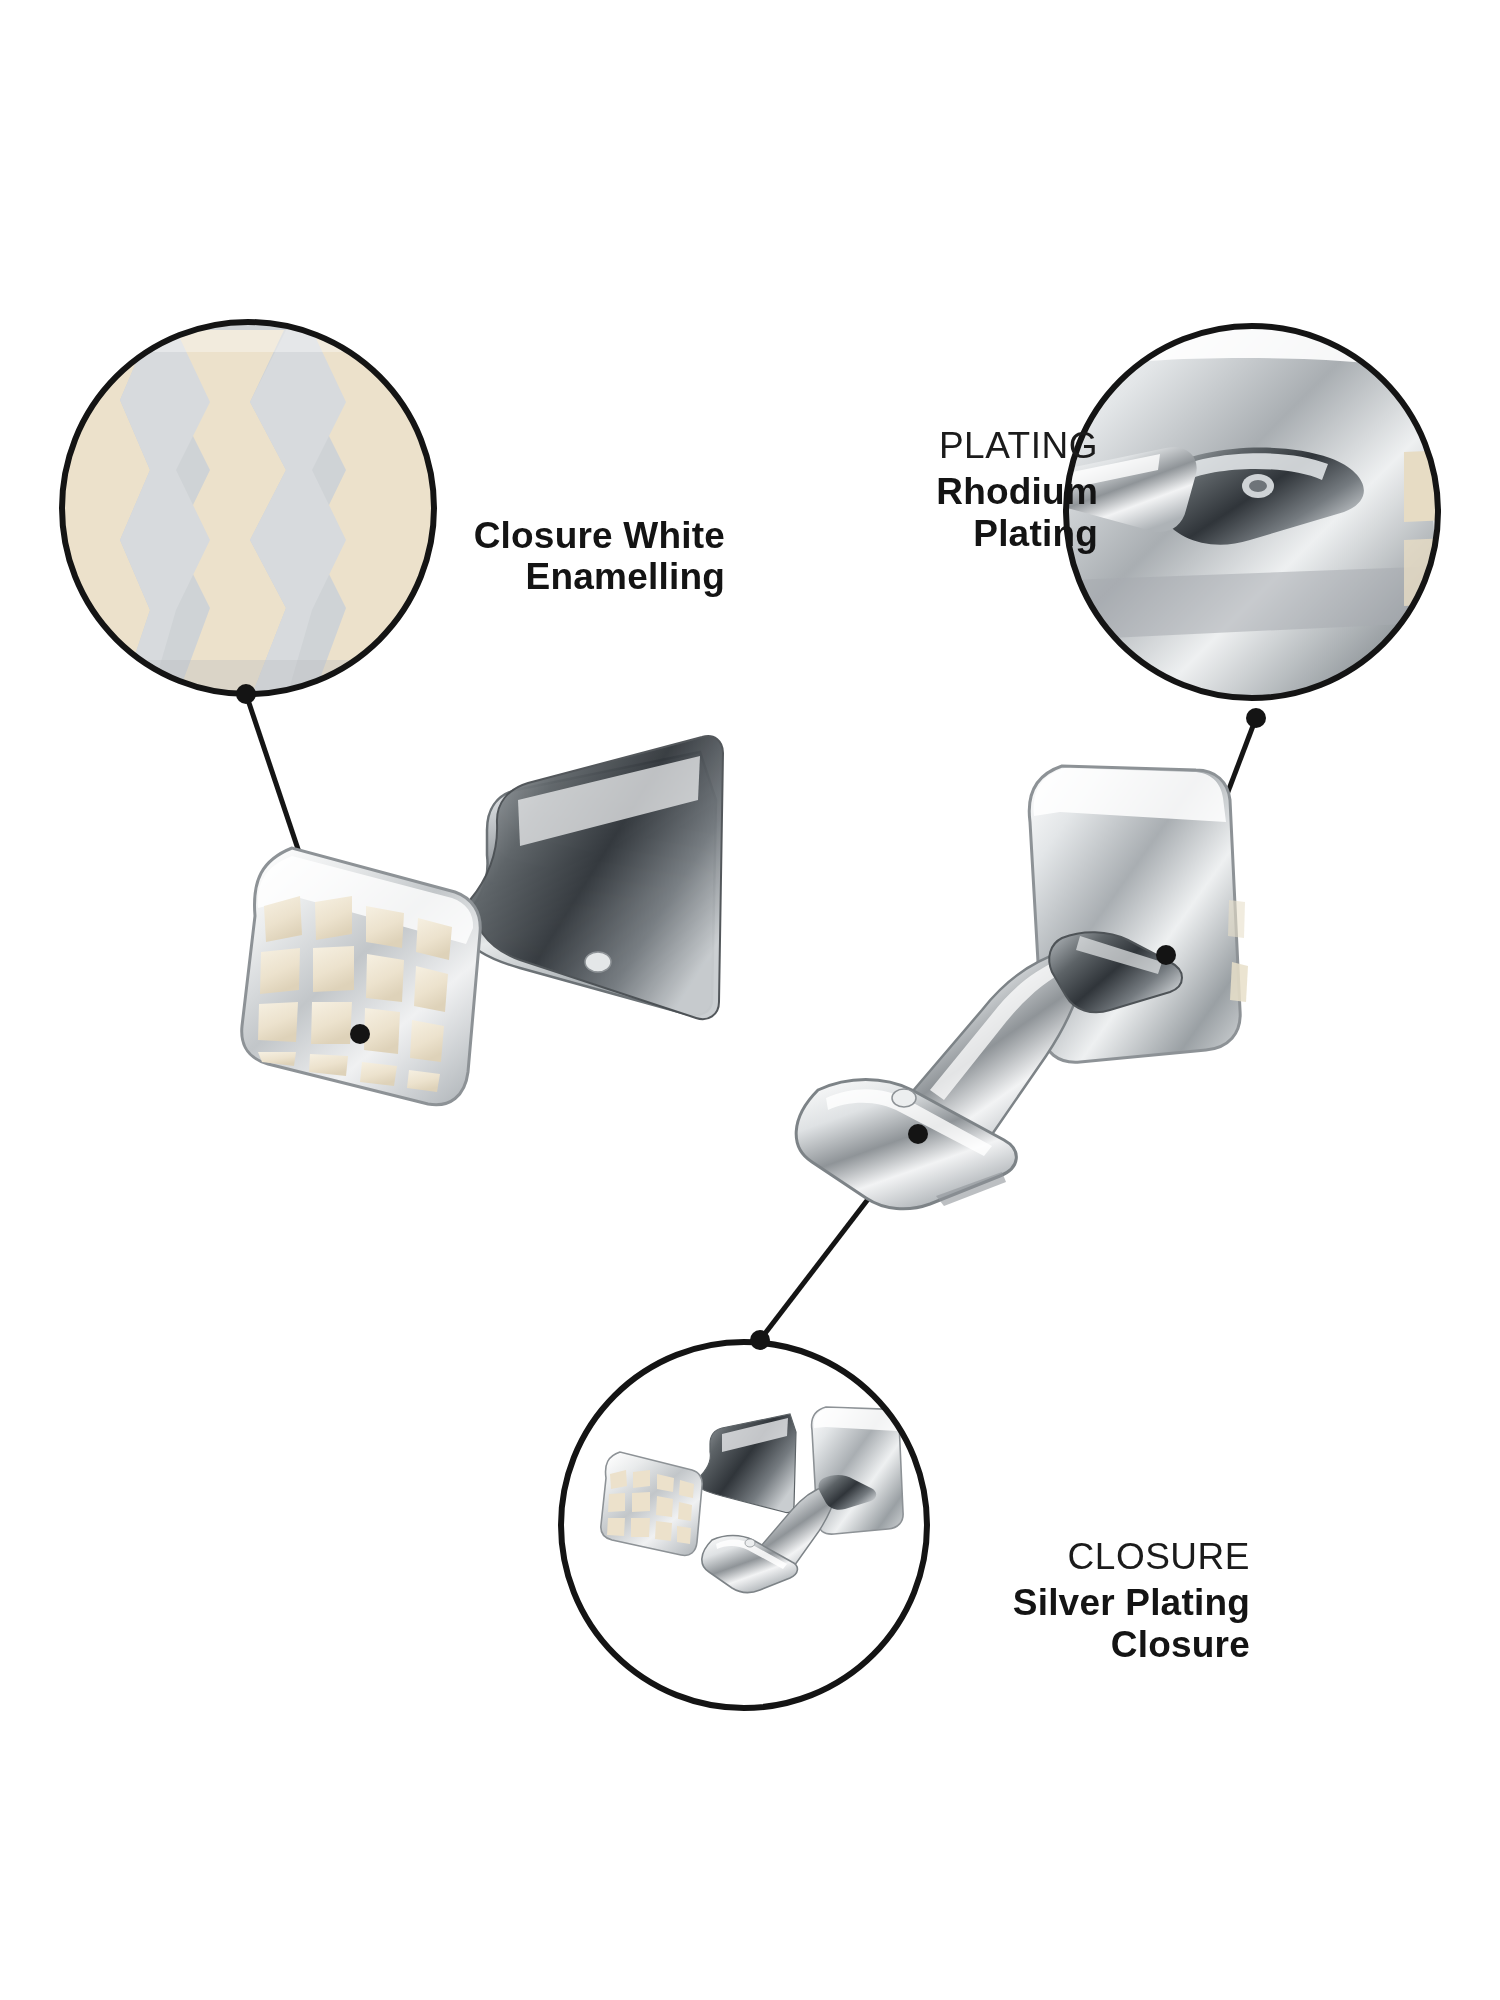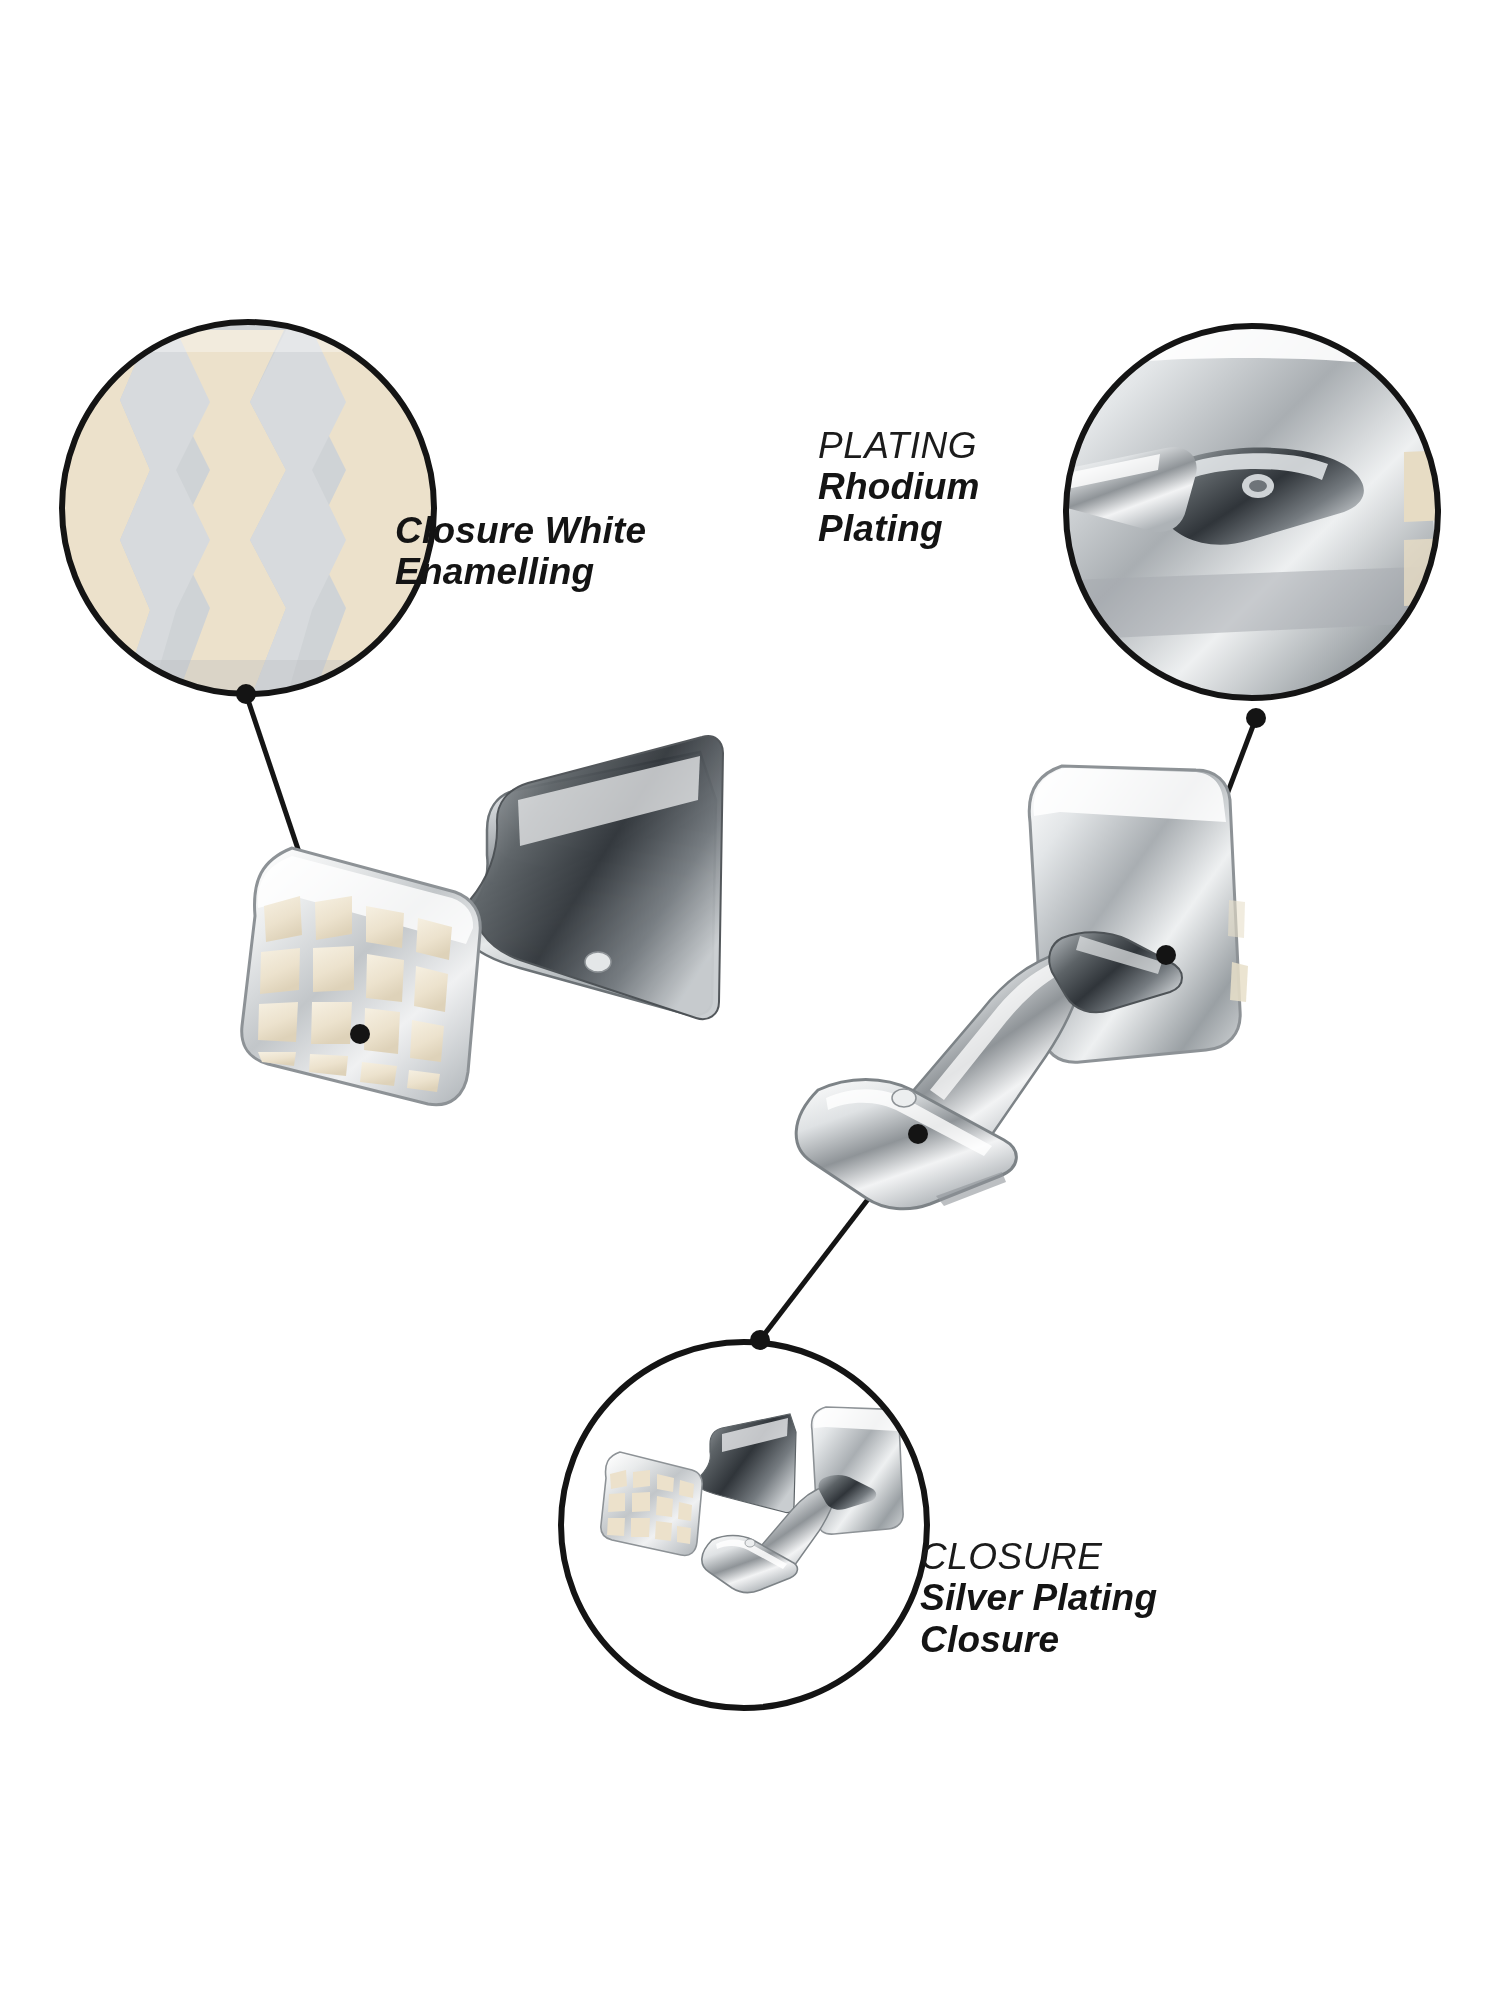--- a/index.html
+++ b/index.html
@@ -21,36 +21,36 @@
     height: 2000px;
   }
   svg.diagram {
     position: absolute;
     left: 0; top: 0;
     width: 1500px;
     height: 2000px;
   }
   .callout-label {
     position: absolute;
-    text-align: left;
+    text-align: right;
     line-height: 1.12;
-    font-style: italic;
   }
   .callout-label .kicker {
     display: block;
     font-size: 37px;
     font-weight: 400;
     color: #1b1b1b;
     letter-spacing: 0.5px;
   }
   .callout-label .value {
     display: block;
     font-size: 37px;
     font-weight: bold;
     color: #141414;
+    margin-top: 5px;
     letter-spacing: 0.2px;
   }
   
   #label-style {
     left: 395px;
     top: 510px;
     width: 330px;
   }
   
   #label-plating {

